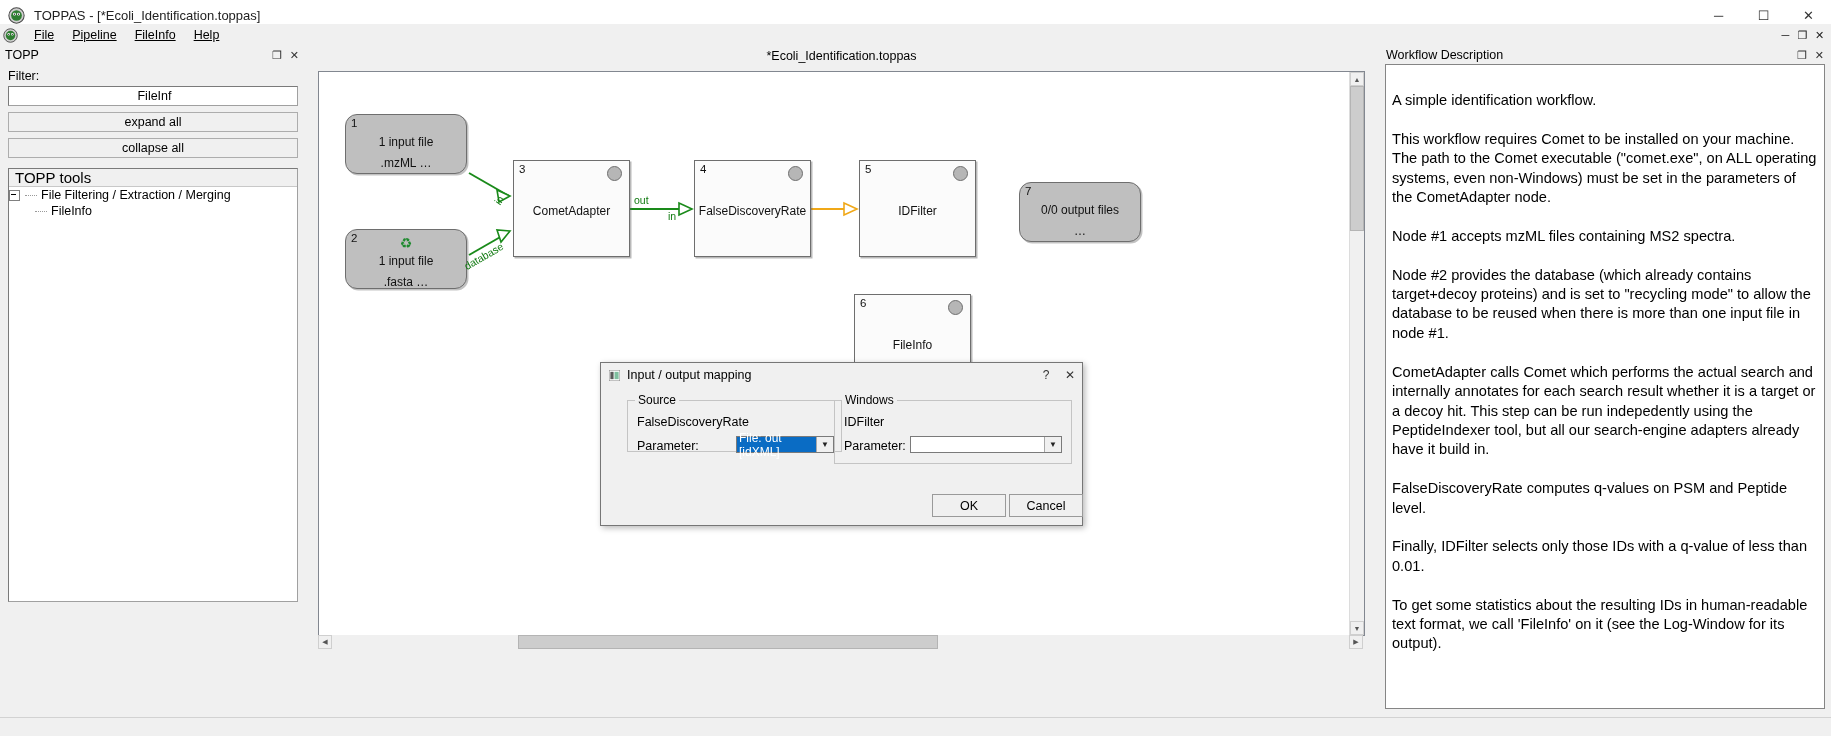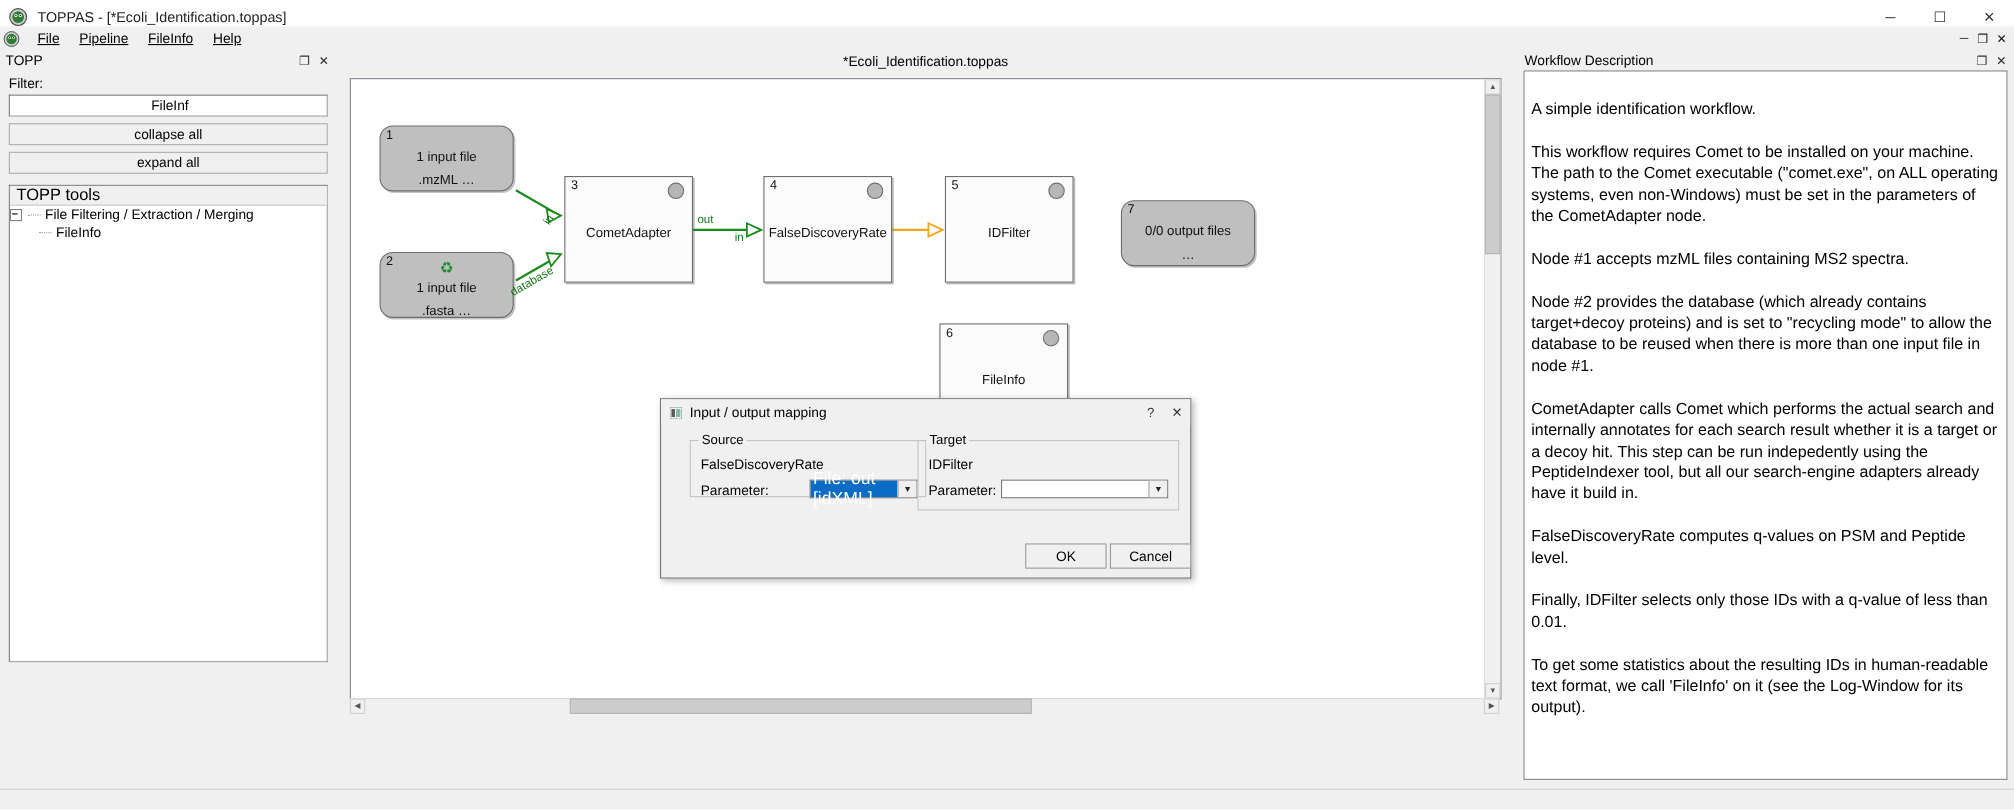--- a/index.html
+++ b/index.html
@@ -215,21 +215,21 @@
     padding:0 3px; font-size:12px;
   }
   .fld-label { position:absolute; font-size:12.5px; }
   .combo {
     position:absolute; height:17px; box-sizing:border-box;
     background:#fff; border:1px solid #7a7a7a;
     display:flex; align-items:stretch;
   }
   .combo .val {
     flex:1; display:flex; align-items:center; padding-left:2px;
-    font-size:16px;
+    font-size:12px;
   }
   .combo .val.sel { background:#0a6cc4; color:#fff; }
   .combo .arrow {
     width:16px; background:#f0f0f0; border-left:1px solid #a8a8a8;
     display:flex; align-items:center; justify-content:center;
     font-size:8px; color:#222;
   }
   .dlg-action {
     position:absolute; width:72px; height:21px;
     background:#f0f0f0; border:1px solid #9a9a9a;
@@ -286,22 +286,22 @@
         <span>❐</span>
         <span>✕</span>
       </div>
     </div>
 
     <div class="filter-label">Filter:</div>
     <div class="filter-input">
       <span>FileInf</span>
     </div>
 
+    <div class="btn-flat">expand all</div>
     <div class="btn-flat">collapse all</div>
-    <div class="btn-flat">expand all</div>
 
     <div class="tools-box">
       <div class="tools-head">TOPP tools</div>
       <div class="tree-row lvl1">
         <span class="tree-expander"></span>
         <span class="tree-dots"></span>
         <span>File Filtering / Extraction / Merging</span>
       </div>
       <div class="tree-row lvl2">
         <span class="tree-dots"></span>
@@ -449,21 +449,21 @@
       <span class="group-title">Source</span>
       <span class="fld-label" style="left:9px; top:14px;">FalseDiscoveryRate</span>
       <span class="fld-label" style="left:9px; top:38px;">Parameter:</span>
       <div class="combo" style="left:108px; top:35px; width:98px;">
         <span class="val sel">File: out [idXML]</span>
         <span class="arrow">▼</span>
       </div>
     </div>
 
     <div class="group" style="left:233px; top:37px; width:238px; height:64px;">
-      <span class="group-title">Target</span>
+      <span class="group-title">Windows</span>
       <span class="fld-label" style="left:9px; top:14px;">IDFilter</span>
       <span class="fld-label" style="left:9px; top:38px;">Parameter:</span>
       <div class="combo" style="left:75px; top:35px; width:152px;">
         <span class="val"></span>
         <span class="arrow">▼</span>
       </div>
     </div>
 
     <div class="dlg-action" style="left:331px; top:131px;">OK</div>
     <div class="dlg-action" style="left:408px; top:131px;">Cancel</div>

